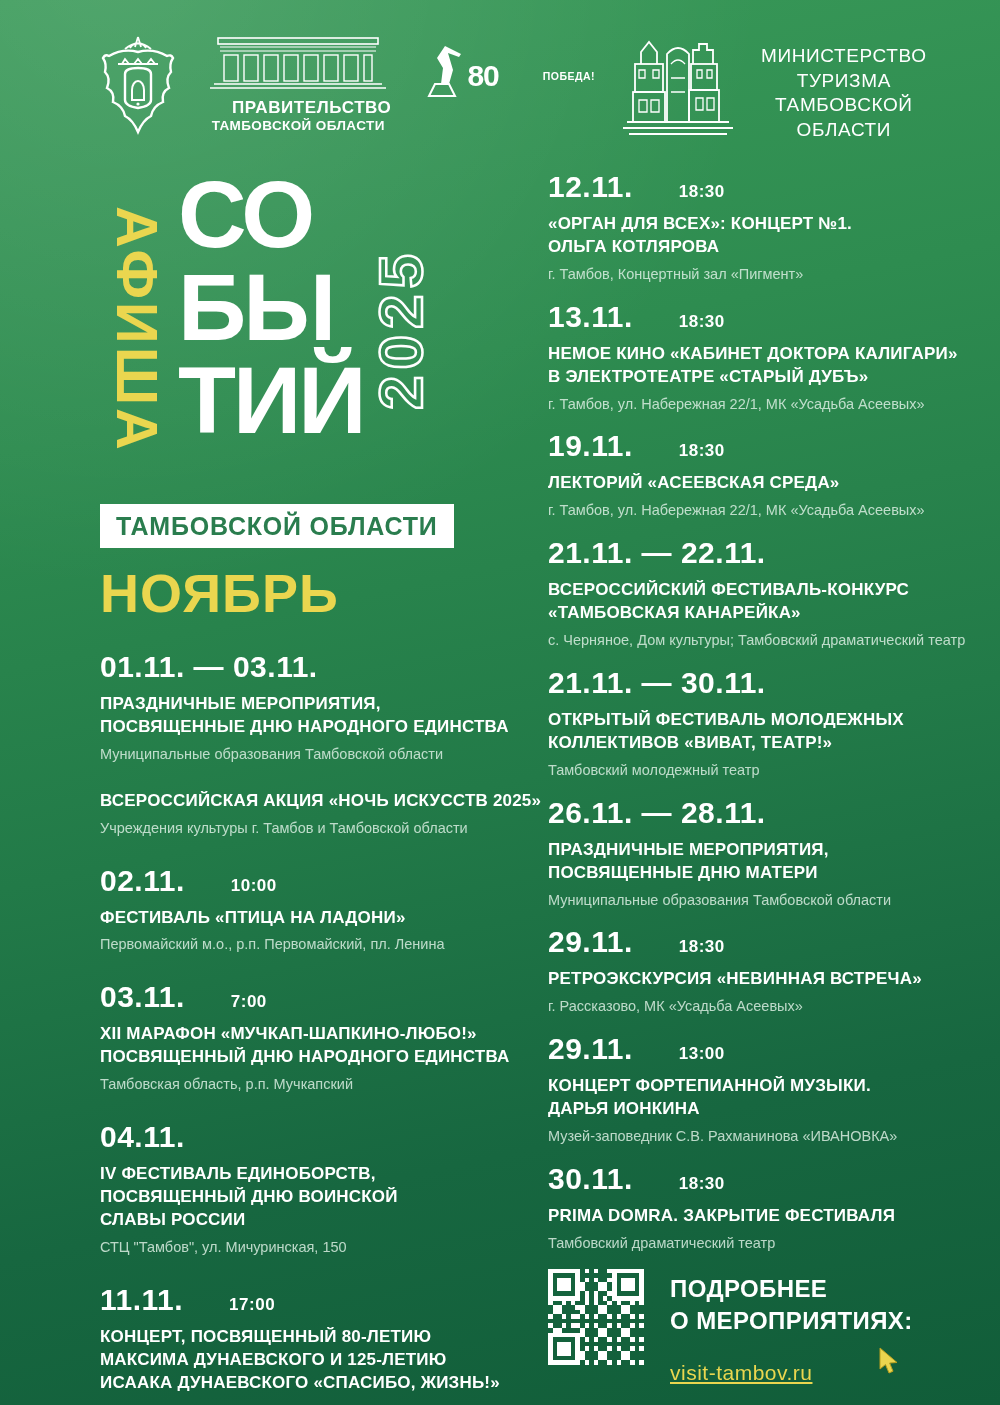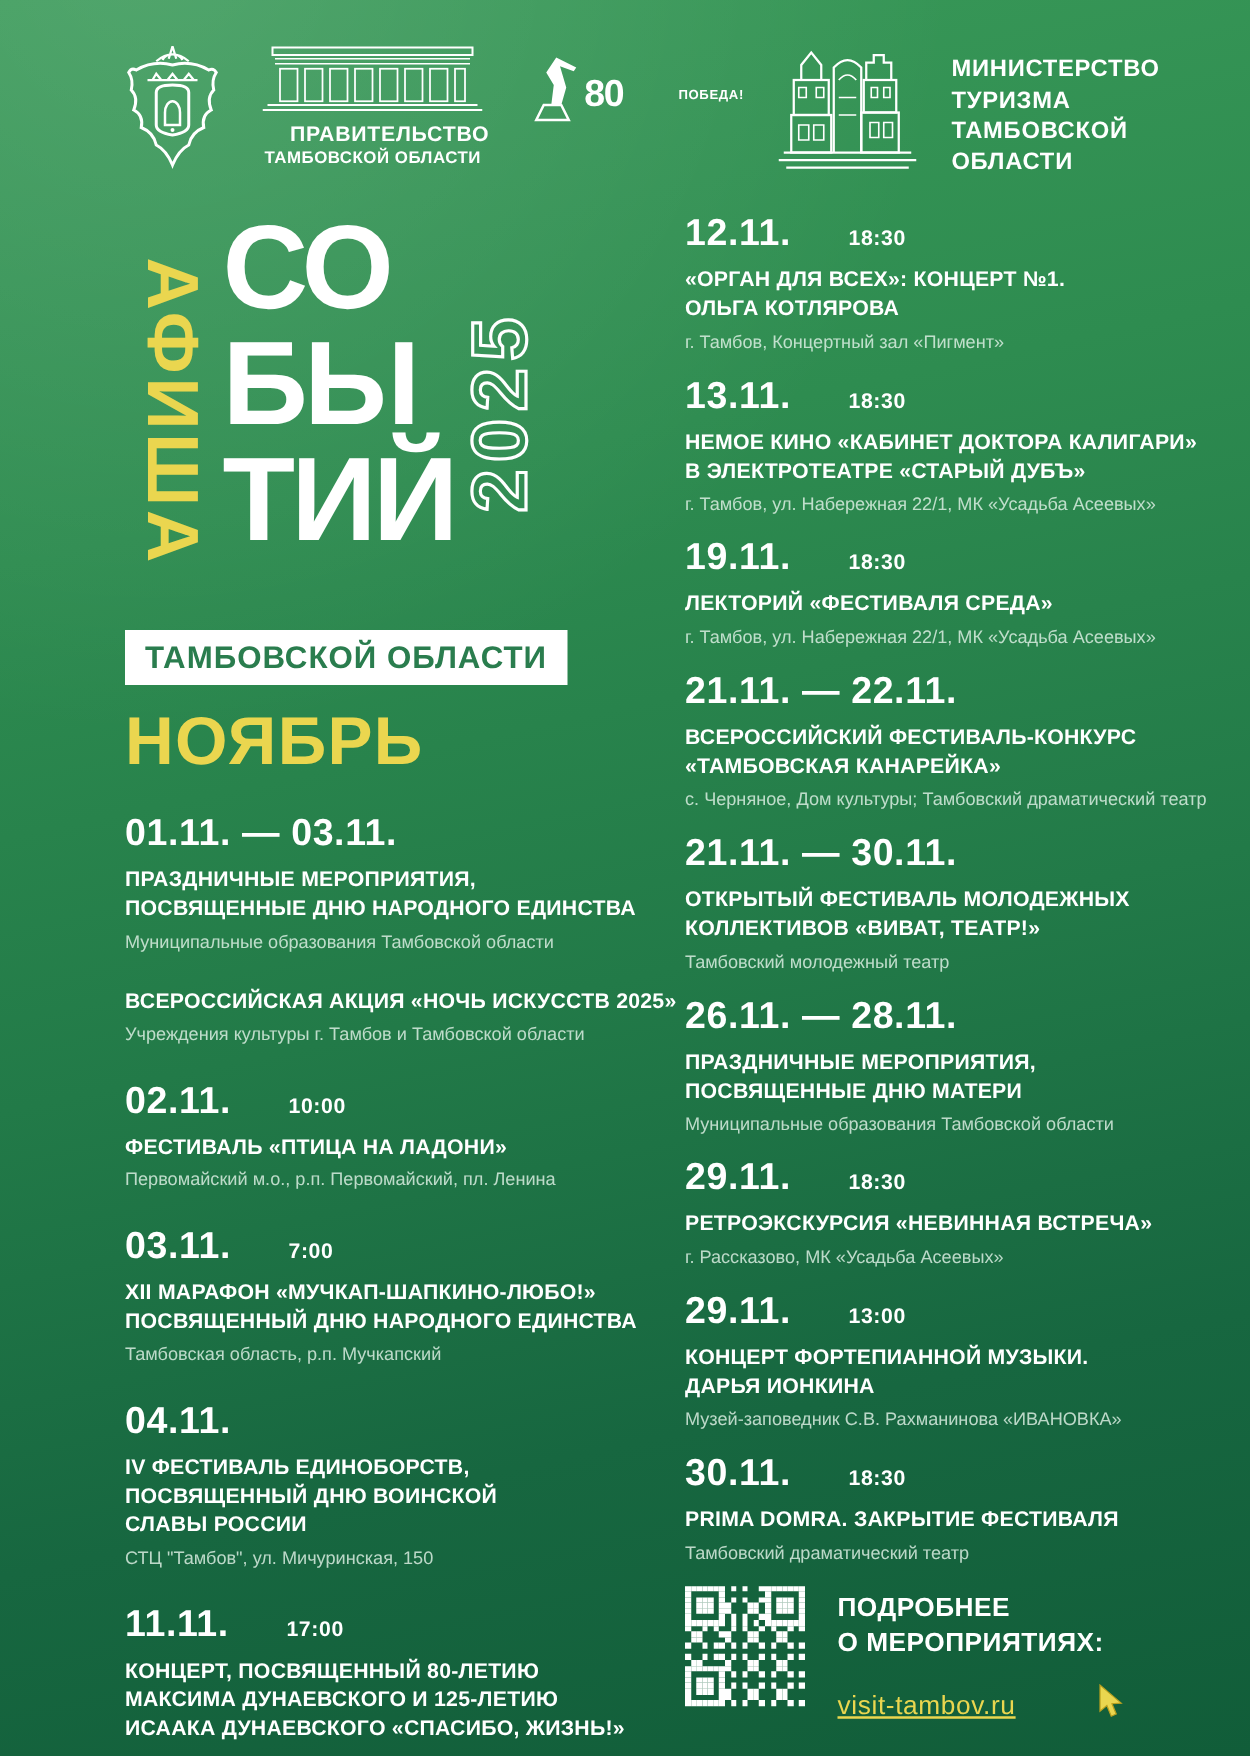--- a/index.html
+++ b/index.html
@@ -14,21 +14,21 @@
   .header{display:flex;align-items:flex-start;padding:34px 0 0 95px;gap:24px;height:122px;}
   .logo{display:flex;flex-direction:column;align-items:center;}
   .logo svg{display:block;}
   .gov-label{margin-top:6px;text-align:center;font-weight:700;line-height:1.18;}
   .gov-label .l1{font-size:17px;letter-spacing:0.6px;margin-left:27px;}
   .gov-label .l2{font-size:13.5px;letter-spacing:0.4px;}
   .pobeda{display:flex;flex-direction:row;align-items:center;margin-top:10px;}
   .pobeda-row{display:flex;align-items:flex-end;}
   .pobeda-num{font-size:30px;font-weight:800;line-height:0.9;letter-spacing:-1px;}
   .pobeda-label{font-size:10.5px;font-weight:700;letter-spacing:0.5px;margin-top:2px;padding-left:44px;}
-  .ministry-text{font-size:19px;font-weight:700;line-height:1.3;letter-spacing:0.6px;white-space:pre-line;margin-top:10px;}
+  .ministry-text{font-size:19px;font-weight:400;line-height:1.3;letter-spacing:0.6px;white-space:pre-line;margin-top:10px;text-align:center;}
   
   .content{display:flex;padding-left:100px;}
   .col-left{width:448px;}
   .col-right{width:440px;padding-top:14px;}
   .title-row{display:flex;align-items:stretch;margin-top:12px;height:322px;}
   .afisha-vert{
     writing-mode:vertical-rl;font-size:58px;font-weight:800;color:#ead64f;
     letter-spacing:3px;line-height:1;width:66px;text-align:center;margin-right:12px;
   }
   .big-title{font-size:95px;font-weight:800;line-height:0.98;letter-spacing:-3px;white-space:pre-line;}
@@ -50,21 +50,21 @@
   .event-date{font-size:30px;font-weight:800;letter-spacing:0.5px;}
   .event-time{font-size:17px;font-weight:700;letter-spacing:0.5px;}
   .event-title{margin-top:9px;font-size:17px;font-weight:700;line-height:1.35;letter-spacing:0.2px;white-space:pre-line;}
   .event-venue{margin-top:6px;font-size:14.5px;font-weight:400;line-height:1.3;color:rgba(225,241,231,0.82);white-space:pre-line;}
   
   .footer{display:flex;align-items:flex-start;gap:26px;margin-top:14px;position:relative;}
   .qr{display:grid;grid-template-columns:repeat(21,1fr);width:96px;height:96px;flex:0 0 auto;}
   .qr span{background:transparent;}
   .qr span.on{background:#ffffff;}
   .more-block{padding-top:4px;}
-  .more-text{font-size:21px;font-weight:700;line-height:1.35;letter-spacing:0.4px;white-space:pre-line;}
+  .more-text{font-size:24px;font-weight:700;line-height:1.35;letter-spacing:0.4px;white-space:pre-line;}
   .more-link{display:inline-block;margin-top:24px;font-size:21px;font-weight:400;color:#ead64f;text-decoration:underline;letter-spacing:0.5px;}
   .cursor{position:absolute;left:330px;top:78px;}
 </style>
 </head>
 <body>
 
 <div class="poster">
 
   <div class="header">
 
@@ -232,21 +232,21 @@
             <div class="event-title">НЕМОЕ КИНО «КАБИНЕТ ДОКТОРА КАЛИГАРИ»
 В ЭЛЕКТРОТЕАТРЕ «СТАРЫЙ ДУБЪ»</div>
             <div class="event-venue">г. Тамбов, ул. Набережная 22/1, МК «Усадьба Асеевых»</div>
           </div>
 
           <div class="event">
             <div class="event-head">
               <span class="event-date">19.11.</span>
               <span class="event-time">18:30</span>
             </div>
-            <div class="event-title">ЛЕКТОРИЙ «ФЕСТИВАЛЯ СРЕДА»</div>
+            <div class="event-title">ЛЕКТОРИЙ «АСЕЕВСКАЯ СРЕДА»</div>
             <div class="event-venue">г. Тамбов, ул. Набережная 22/1, МК «Усадьба Асеевых»</div>
           </div>
 
           <div class="event">
             <div class="event-head">
               <span class="event-date">21.11. — 22.11.</span>
 
             </div>
             <div class="event-title">ВСЕРОССИЙСКИЙ ФЕСТИВАЛЬ-КОНКУРС
 «ТАМБОВСКАЯ КАНАРЕЙКА»</div>

